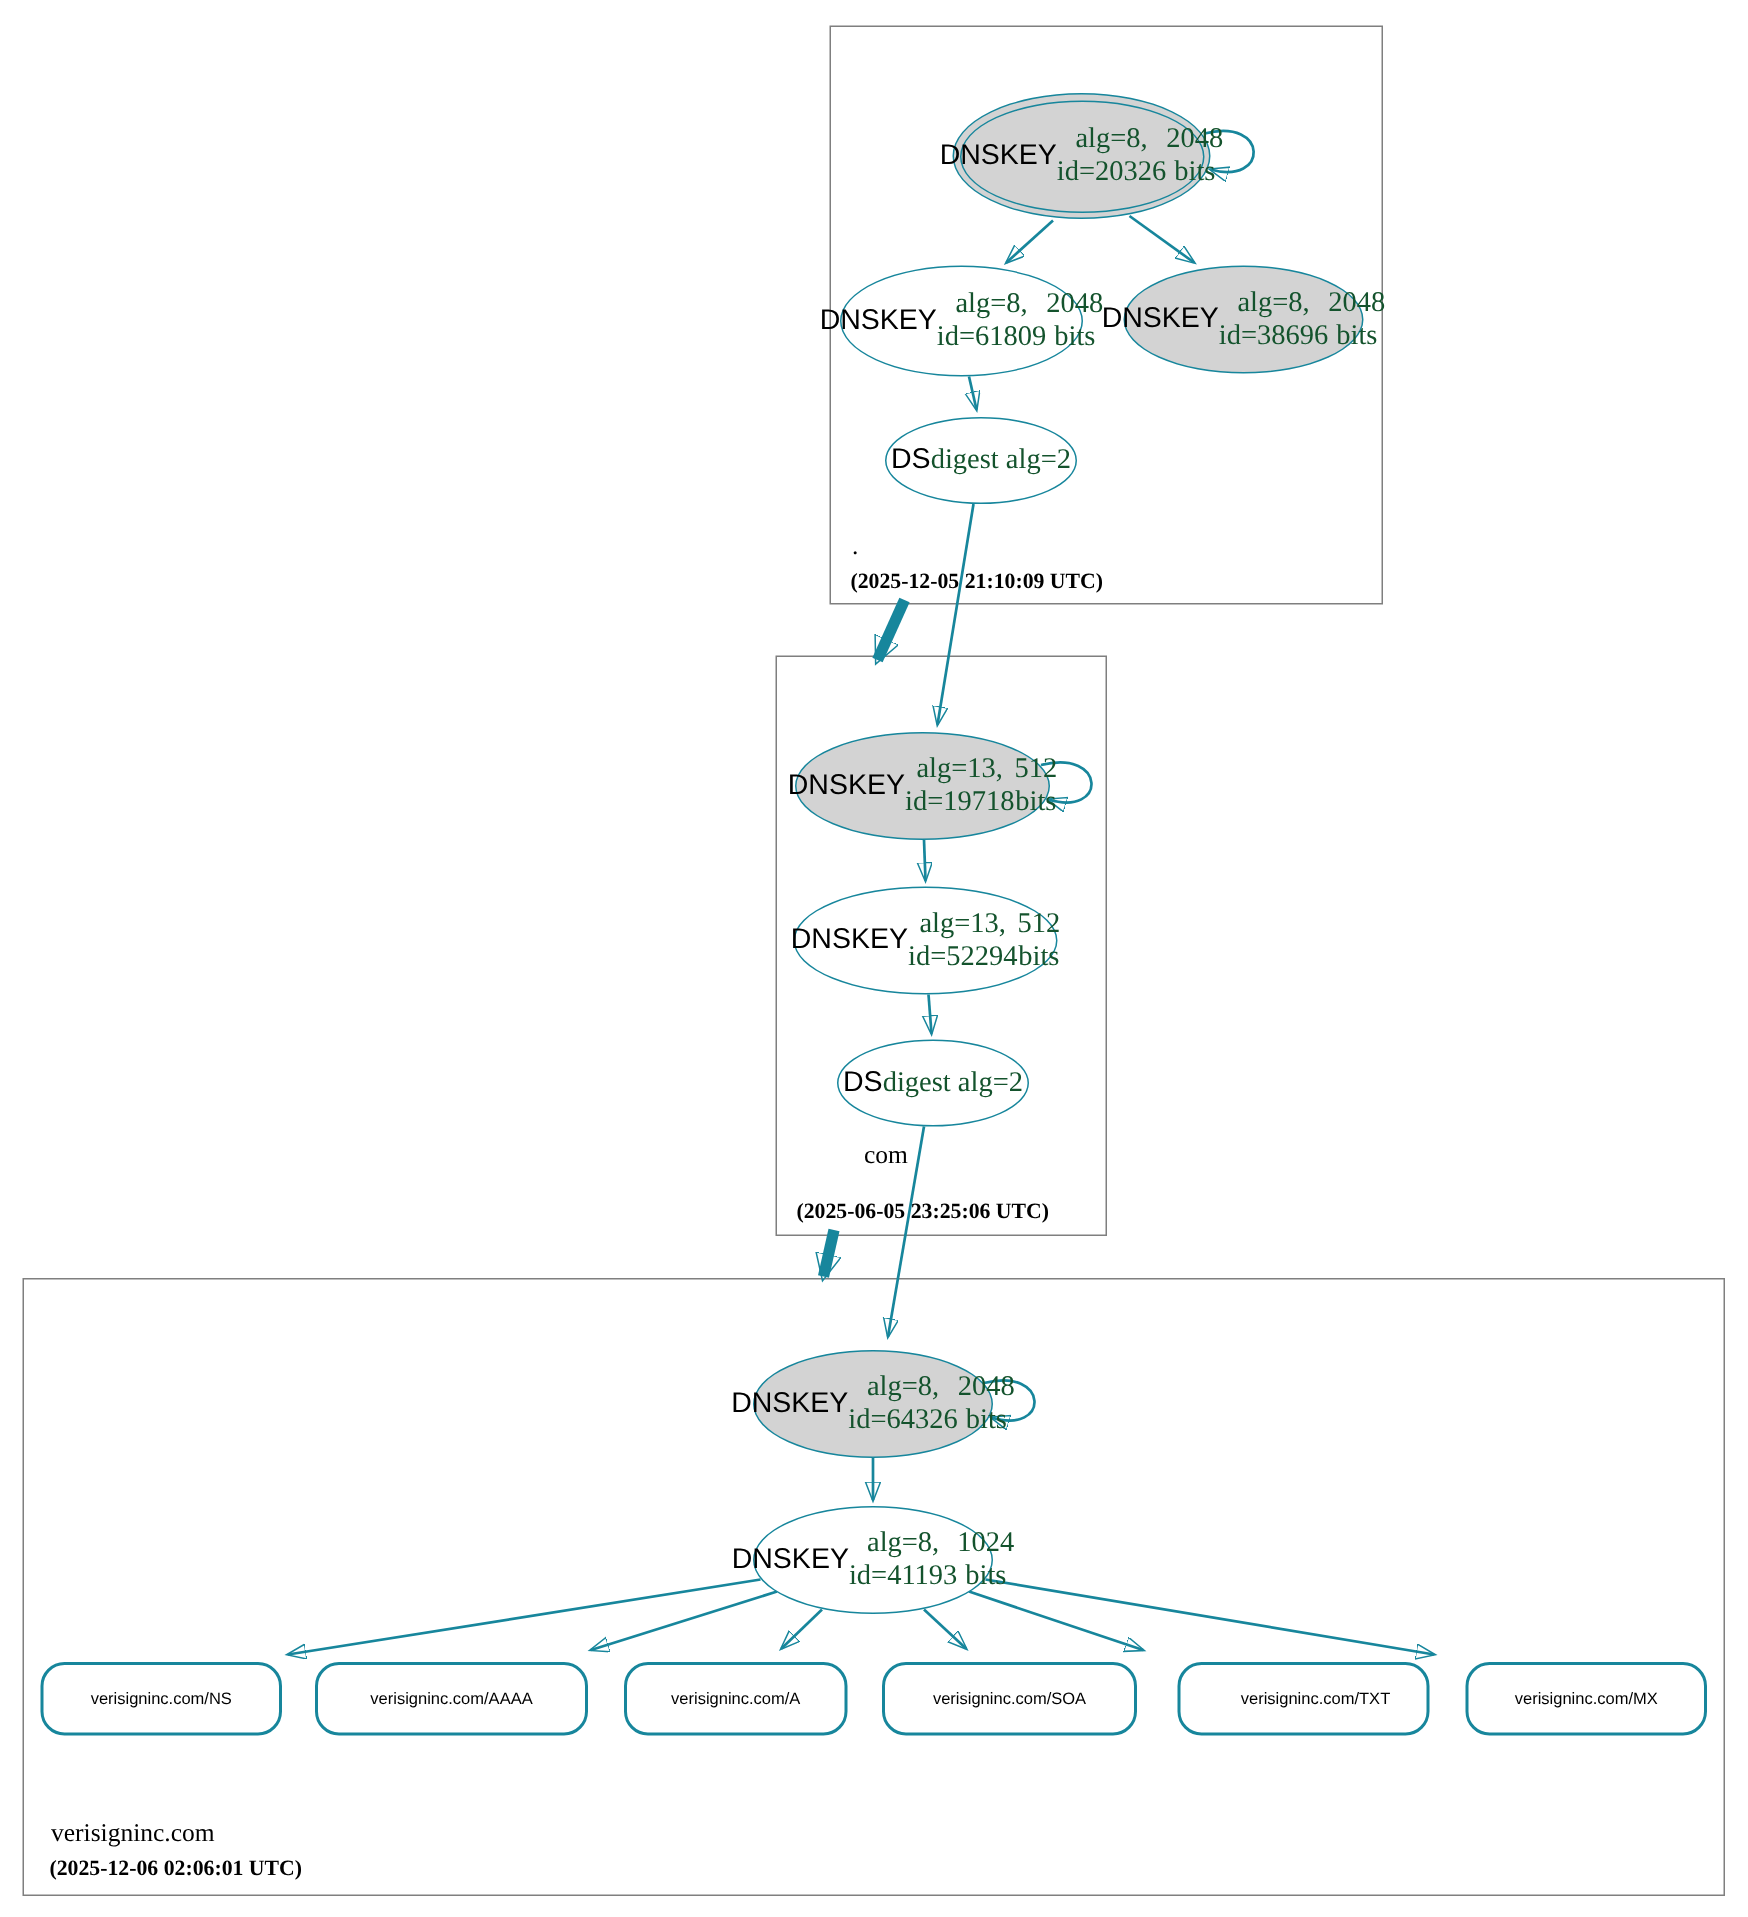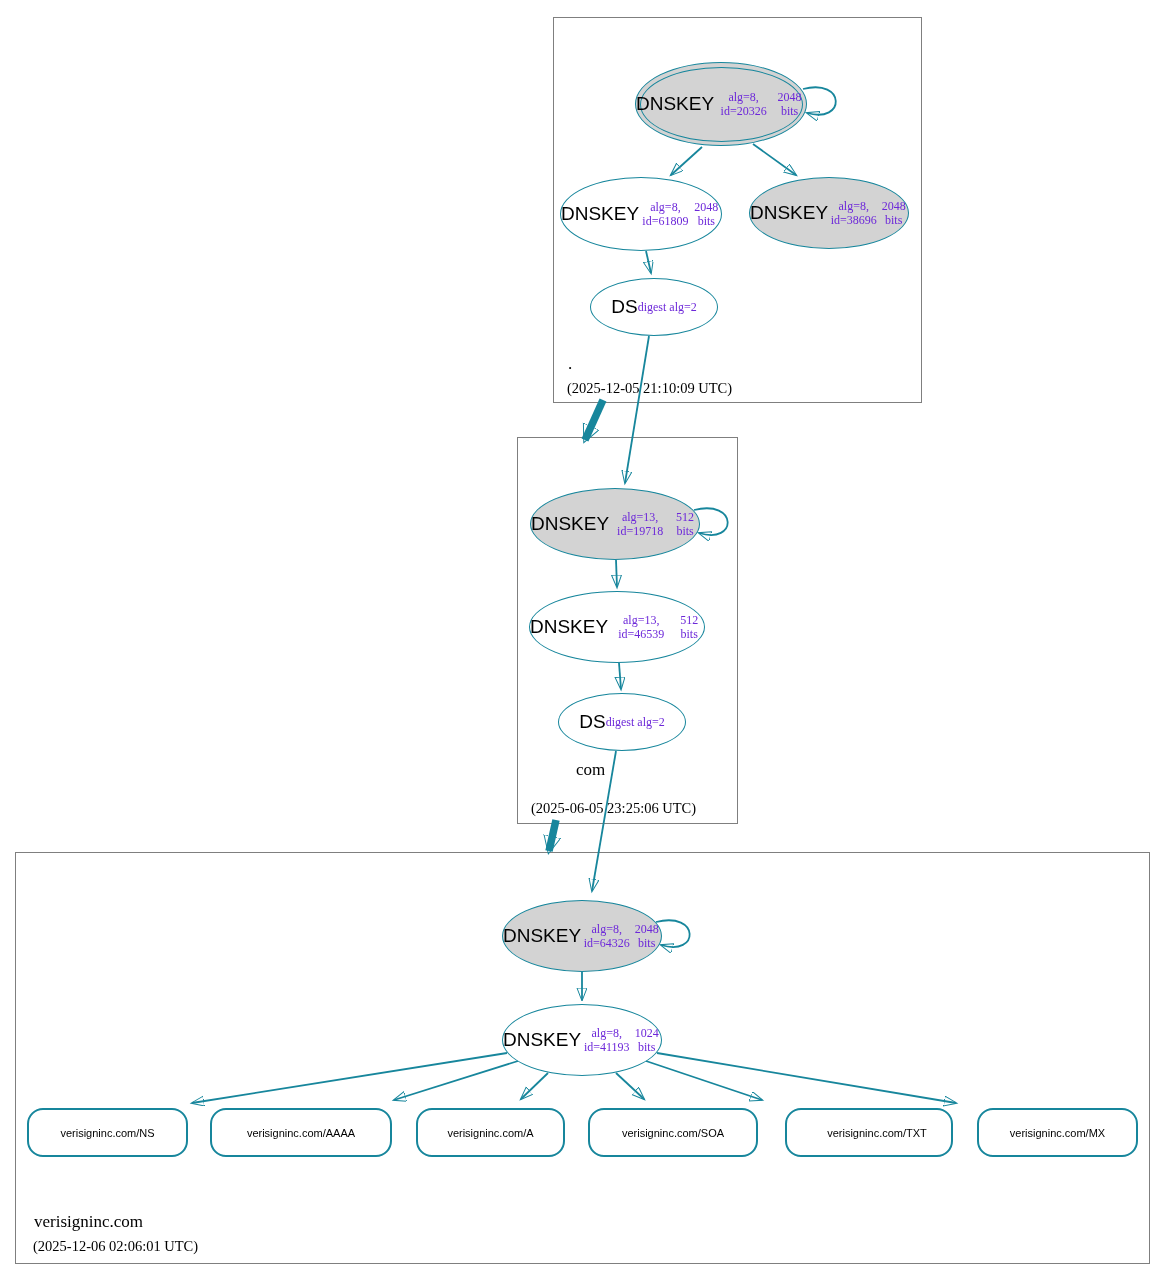--- a/index.html
+++ b/index.html
@@ -22,21 +22,21 @@
     background:transparent;
   }
   .zone-name{
     position:absolute;left:14px;
     font-family:"Liberation Serif",serif;
     font-size:17px;color:#000;
   }
   .zone-ts{
     position:absolute;left:13px;
     font-family:"Liberation Serif",serif;
-    font-size:14.5px;color:#000;
+    font-size:14.5px;color:#000;font-weight:bold;
   }
   svg.edges{
     position:absolute;left:0;top:0;
     pointer-events:none;
   }
   svg.edges line, svg.edges path{
     stroke:var(--teal);
     fill:none;
   }
   .edge{stroke-width:1.8px;}
@@ -58,21 +58,21 @@
     border-radius:50%;
     pointer-events:none;
   }
   .node-title{
     font-family:"Liberation Sans",sans-serif;
     font-size:19px;color:#000;line-height:1.12;
     position:relative;
   }
   .node-detail{
     font-family:"Liberation Serif",serif;
-    font-size:12px;color:#6d28d9;line-height:1.18;
+    font-size:19px;color:#14532d;line-height:1.18;
     position:relative;
   }
   .rrset{
     position:absolute;
     top:1108px;height:49px;
     border:2px solid var(--teal);
     border-radius:16px;
     background:var(--node-fill);
     display:flex;align-items:center;justify-content:center;
     font-family:"Liberation Sans",sans-serif;
@@ -158,21 +158,21 @@
   </div>
 
   <div class="node-ellipse gray" style="left:530px;top:488px;width:170px;height:72px;">
     <div class="node-title">DNSKEY</div>
     <div class="node-detail">alg=13, id=19718</div>
     <div class="node-detail">512 bits</div>
   </div>
 
   <div class="node-ellipse" style="left:529px;top:591px;width:176px;height:72px;">
     <div class="node-title">DNSKEY</div>
-    <div class="node-detail">alg=13, id=46539</div>
+    <div class="node-detail">alg=13, id=52294</div>
     <div class="node-detail">512 bits</div>
   </div>
 
   <div class="node-ellipse" style="left:558px;top:693px;width:128px;height:58px;">
     <div class="node-title">DS</div>
     <div class="node-detail">digest alg=2</div>
   </div>
 
   <div class="node-ellipse gray" style="left:502px;top:900px;width:160px;height:72px;">
     <div class="node-title">DNSKEY</div>

